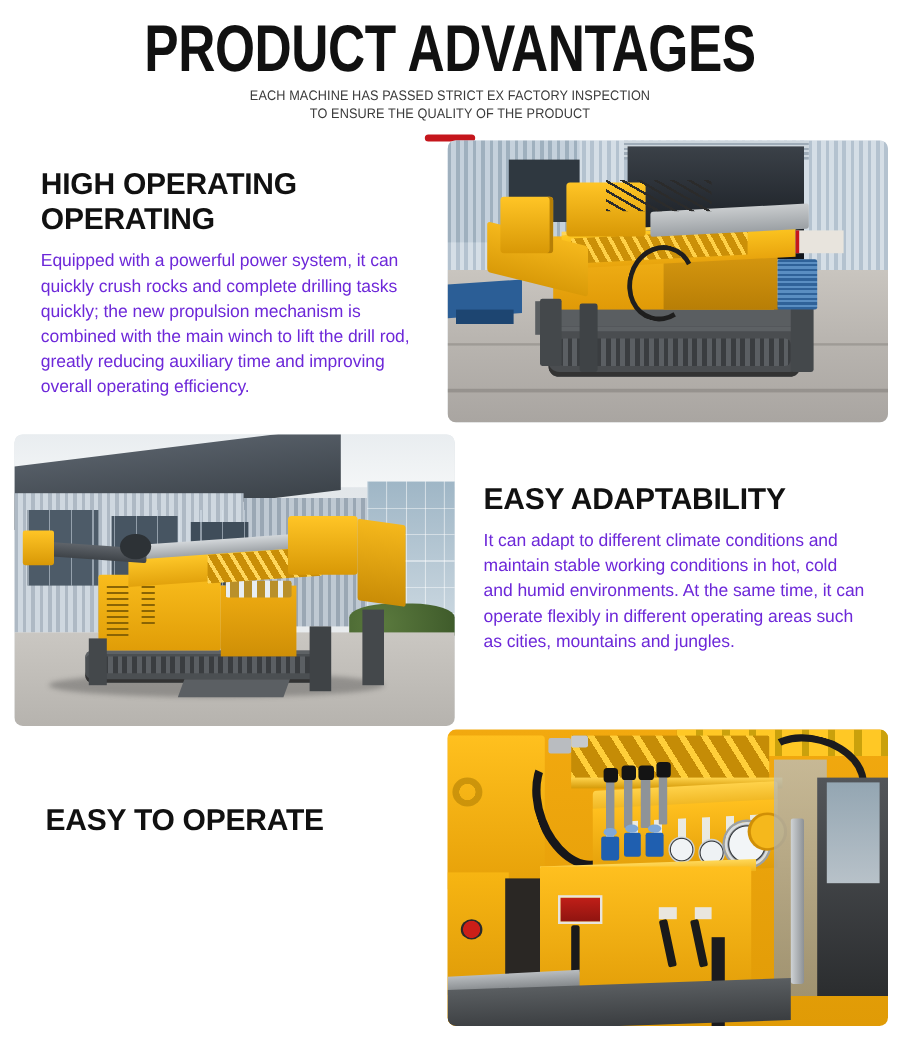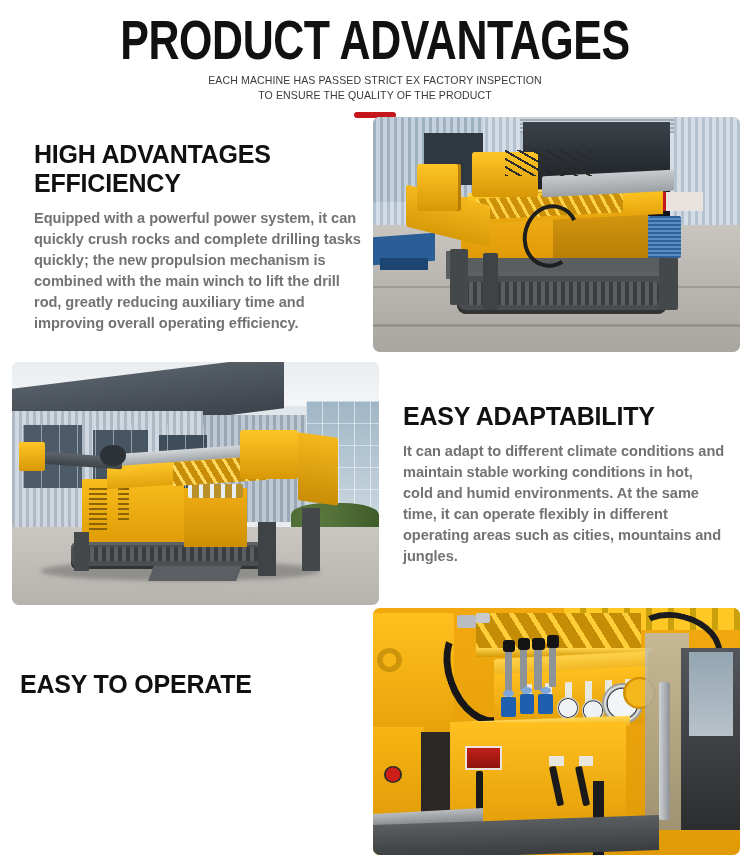--- a/index.html
+++ b/index.html
@@ -39,23 +39,22 @@
     margin:9px auto 0 auto;
   }
 
   
   .blk{position:absolute;}
   .heading{
     font-size:25px;line-height:29px;font-weight:bold;color:#111111;
     letter-spacing:-0.2px;margin:0 0 10px 0;
   }
   .body-txt{
-    font-size:14.6px;line-height:21px;color:#737373;margin:0;
+    font-size:14.6px;line-height:21px;color:#6d28d9;margin:0;
     letter-spacing:-0.05px;
-    font-weight:bold;
   }
 
   
   .photo{position:absolute;border-radius:7px;overflow:hidden;}
 
   
   #photo1{left:373px;top:117px;width:367px;height:235px;
     background:linear-gradient(#cfd9e2,#e6eaec);}
   .p1-wall{position:absolute;left:0;top:0;width:100%;height:46%;
     background:
@@ -258,21 +257,21 @@
 <div class="header">
   <div class="banner-title">PRODUCT ADVANTAGES</div>
   <div class="banner-sub">
     <div>EACH MACHINE HAS PASSED STRICT EX FACTORY INSPECTION</div>
     <div>TO ENSURE THE QUALITY OF THE PRODUCT</div>
   </div>
   <div class="red-rule"></div>
 </div>
 
 <div class="blk" style="left:34px;top:140px;width:330px;">
-  <div class="heading">HIGH ADVANTAGES EFFICIENCY</div>
+  <div class="heading">HIGH OPERATING OPERATING</div>
   <p class="body-txt">Equipped with a powerful power system, it can quickly crush rocks and complete drilling tasks quickly; the new propulsion mechanism is combined with the main winch to lift the drill rod, greatly reducing auxiliary time and improving overall operating efficiency.</p>
 </div>
 
 <div class="photo" id="photo1">
   <div class="p1-wall"></div>
   <div class="p1-wall2"></div>
   <div class="p1-doorhead"></div>
   <div class="p1-door"></div>
   <div class="p1-darkpanel"></div>
   <div class="p1-ground"></div>
@@ -333,21 +332,21 @@
   <div class="p2-leg2"></div>
   <div class="p2-leg3"></div>
   <div class="p2-plate"></div>
 </div>
 
 <div class="blk" style="left:403px;top:402px;width:322px;">
   <div class="heading">EASY ADAPTABILITY</div>
   <p class="body-txt">It can adapt to different climate conditions and maintain stable working conditions in hot, cold and humid environments. At the same time, it can operate flexibly in different operating areas such as cities, mountains and jungles.</p>
 </div>
 
-<div class="blk" style="left:20px;top:670px;width:330px;">
+<div class="blk" style="left:38px;top:670px;width:330px;">
   <div class="heading">EASY TO OPERATE</div>
 </div>
 
 <div class="photo" id="photo3">
   <div class="p3-left"></div>
   <div class="p3-gear"></div>
   <div class="p3-left2"></div>
   <div class="p3-dark1"></div>
   <div class="p3-topbeam"></div>
   <div class="p3-truss"></div>

